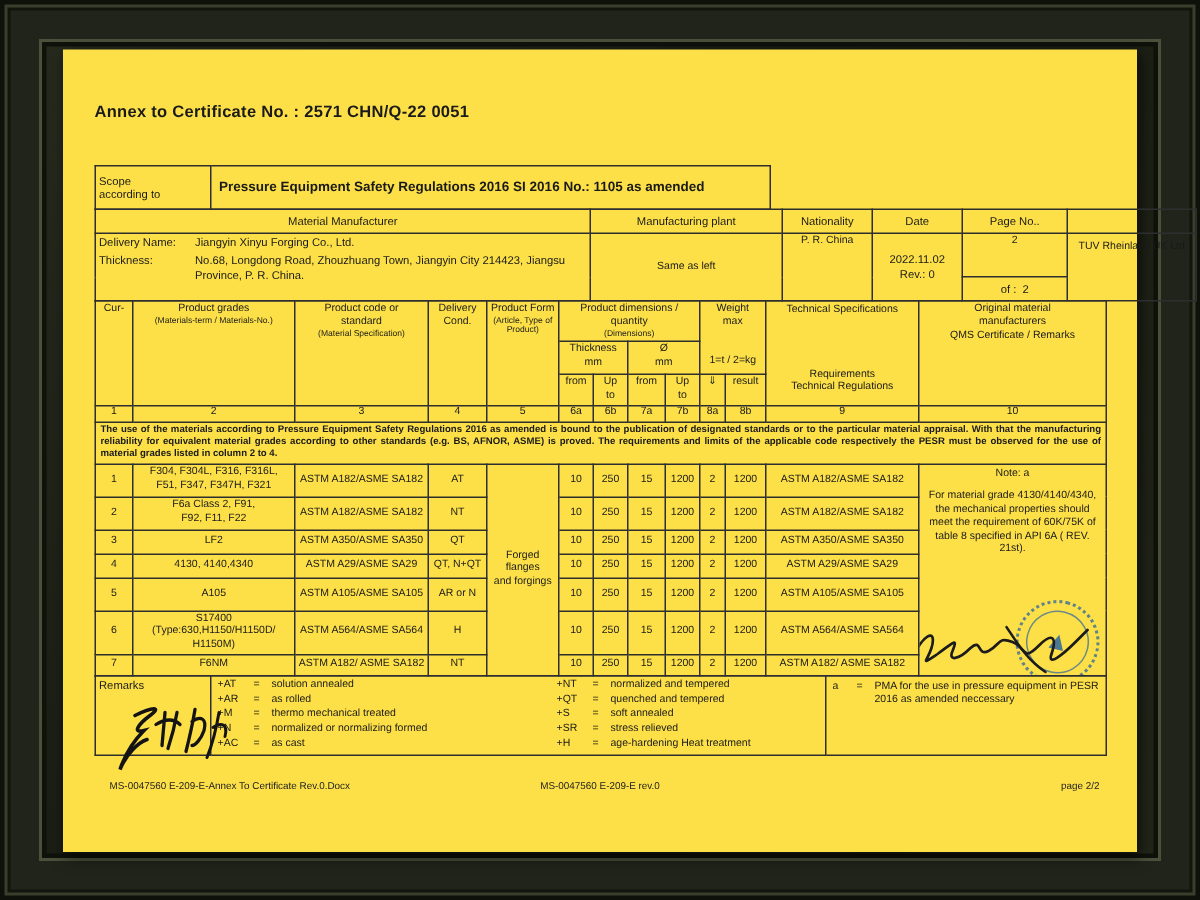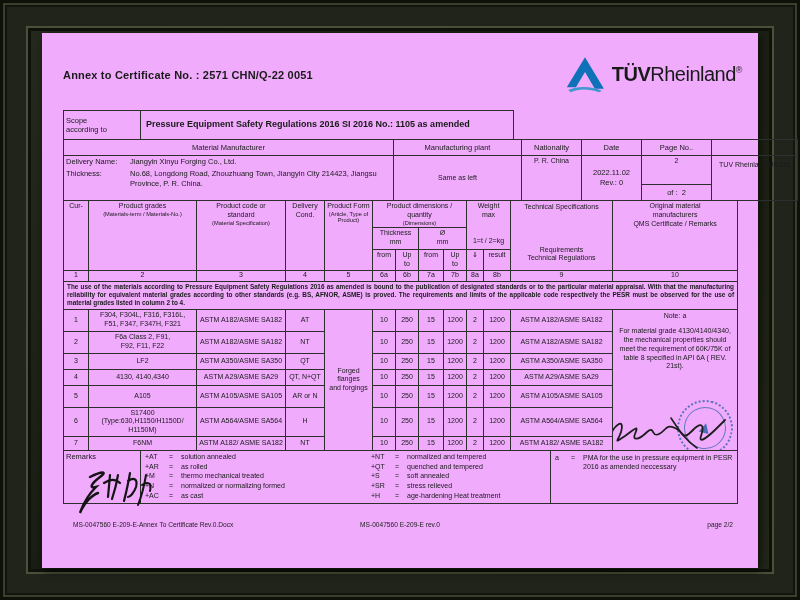--- a/index.html
+++ b/index.html
@@ -5,21 +5,21 @@
   html,body{margin:0;padding:0;width:800px;height:600px;overflow:hidden;
     font-family:"Liberation Sans",sans-serif;background:#2a2d22;}
   
   .frame{position:absolute;inset:0;
     background:linear-gradient(135deg,#272b1f 0%,#1a1d13 45%,#232719 100%);
     box-shadow:inset 0 0 0 3px #0e100a,inset 0 0 0 5px #3a3f2d,
       inset 0 0 0 7px #12140d,inset 0 0 0 26px #20241a,
       inset 0 0 0 28px #4a503a,inset 0 0 0 31px #0f110b;}
   
   .page{position:absolute;left:42px;top:33px;width:716px;height:535px;
-    background:#f0abfc;box-shadow:2px 3px 9px rgba(0,0,0,.65);color:#1a1a1a;}
+    background:#fde047;box-shadow:2px 3px 9px rgba(0,0,0,.65);color:#1a1a1a;}
   .annex{position:absolute;left:21px;top:36px;font-size:11px;font-weight:bold;letter-spacing:.2px;}
   .logo{position:absolute;right:16px;top:22px;display:flex;align-items:center;gap:6px;}
   .logo-text{font-size:20px;letter-spacing:-.5px;}
   .logo-text b{font-weight:bold;}
   .logo-reg{font-size:9px;vertical-align:super;}
   .doc{position:absolute;left:21px;top:77px;width:674px;}
   table{border-collapse:collapse;table-layout:fixed;}
   td{border:1px solid #2e2e2e;padding:1px 2px;vertical-align:middle;
      font-size:7px;line-height:1.25;overflow:hidden;}
   .pre{white-space:pre-line;}
@@ -71,27 +71,20 @@
 </style>
 </head>
 <body>
 
 <div class="frame"></div>
 
 <div class="page">
 
   <div class="annex">Annex to Certificate No. : 2571 CHN/Q-22 0051</div>
 
-  <div class="logo">
-    <svg width="42" height="38" viewBox="0 0 60 54">
-      <path d="M30 3 L57 48 L44 48 L30 24 L17 46 L4 46 Z" fill="#0f72b8"></path>
-      <path d="M6 50 C 18 44,40 44,54 51 L50 53 C 36 48,20 48,10 53 Z" fill="#3f97d0"></path>
-    </svg>
-    <div class="logo-text"><b>TÜV</b><span>Rheinland</span><span class="logo-reg">®</span></div>
-  </div>
 
   <div class="doc">
 
     <table class="scope-tbl">
       <colgroup>
           <col style="width:77px">
           <col style="width:373px">
         </colgroup>
       <tbody>
           <tr>

